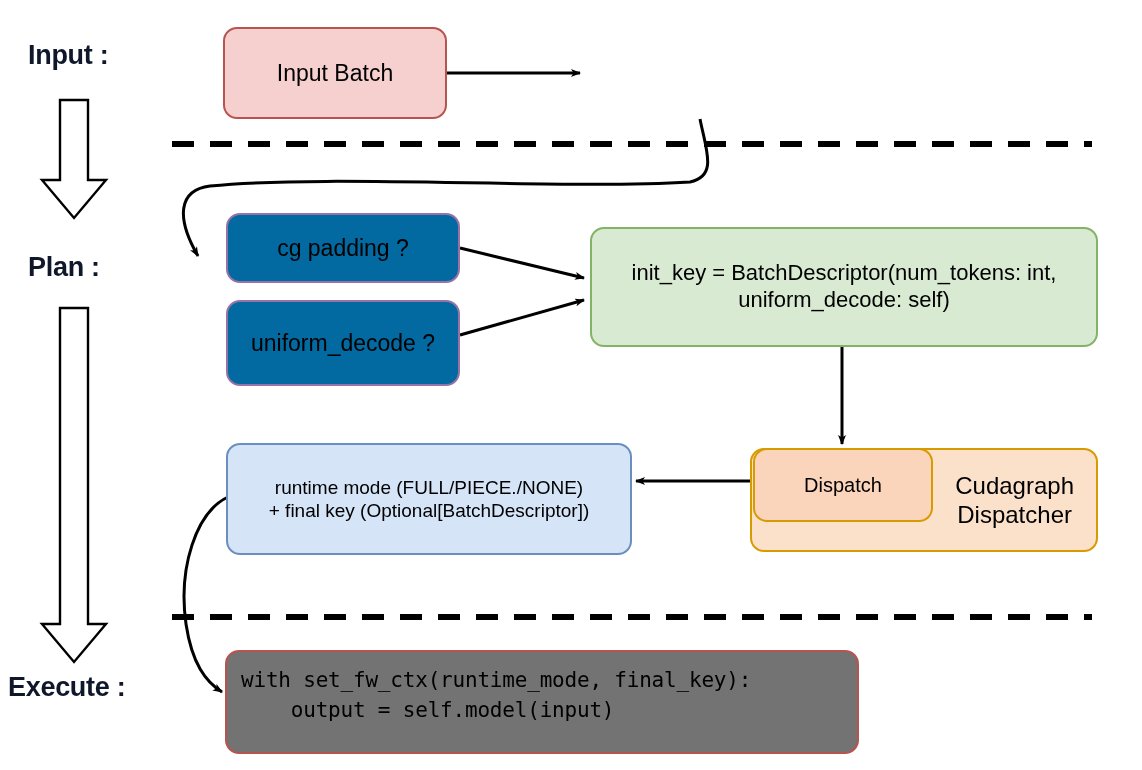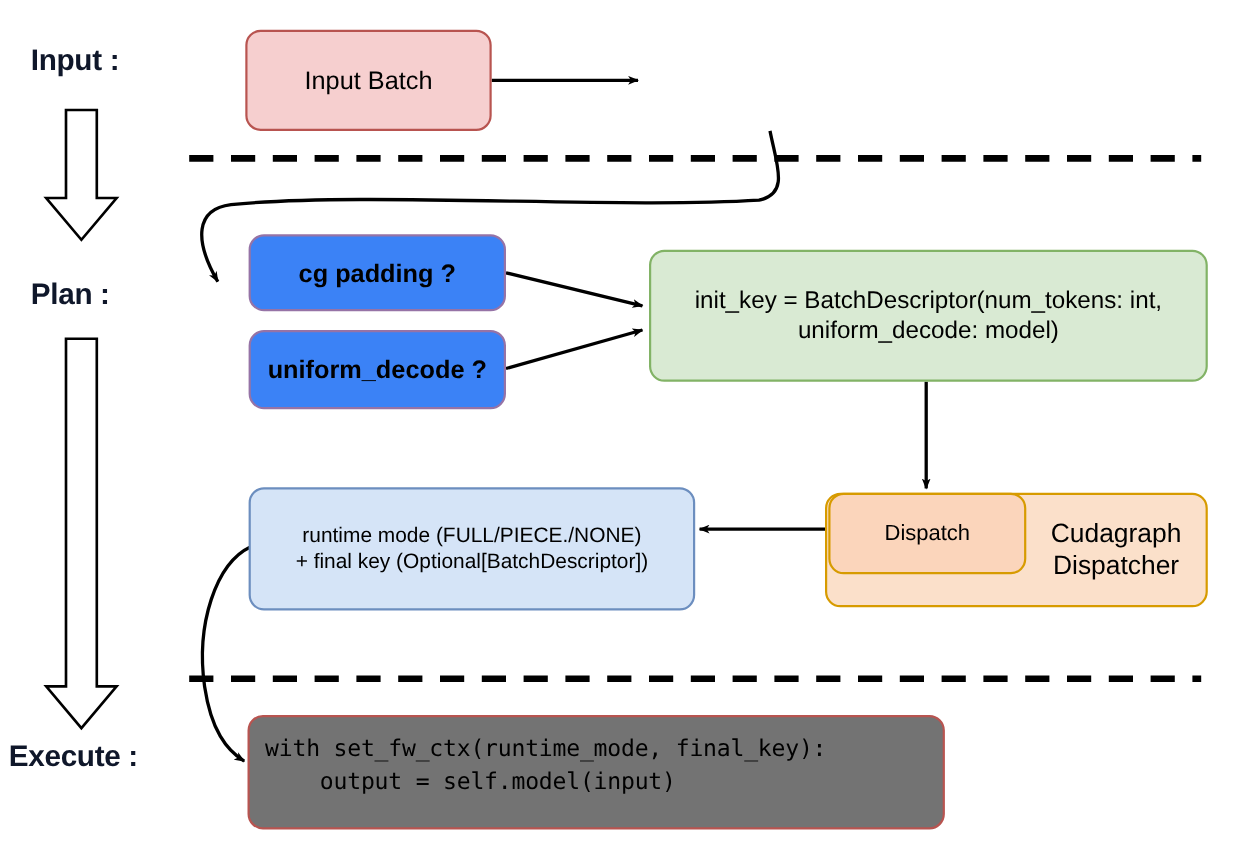--- a/index.html
+++ b/index.html
@@ -34,21 +34,21 @@
     align-items: center;
     justify-content: center;
     text-align: center;
     font-family: "Liberation Sans", sans-serif;
     color: #000000;
     line-height: 1.22;
     padding: 2px 8px;
   }
   .node.pink   { background: #f6cfcf; border: 2px solid #b85450; }
   .node.yellow { background: #fdf0c2; border: 2px solid #d6b656; }
-  .node.purple { background: #3b82f6; border: 2px solid #9673a6; font-weight: bold; }
+  .node.purple { background: #0369a1; border: 2px solid #9673a6; }
   .node.green  { background: #d9ead3; border: 2px solid #82b366; }
   .node.blue   { background: #d5e4f7; border: 2px solid #6c8ebf; }
   .node.orange-outer { background: #fbe0ca; border: 2px solid #d79b00; }
   .node.orange-inner { background: #fbd5bb; border: 2px solid #d79b00; }
   .node.code {
     background: #737373; border: 2px solid #b85450;
     font-family: "DejaVu Sans Mono", monospace;
     align-items: flex-start;
     justify-content: flex-start;
     padding: 14px 4px 0 14px;
@@ -100,24 +100,24 @@
 
   <div class="stage-label" style="left:28px; top:40px;">Input :</div>
   <div class="stage-label" style="left:28px; top:232px;margin-top:20px;">Plan :</div>
   <div class="stage-label" style="left:8px; top:672px;">Execute :</div>
 
   <div class="node pink" style="left:223px; top:27px; width:224px; height:92px; font-size:23px;">Input Batch</div>
 
 
   <div class="node purple" style="left:226px; top:213px; width:234px; height:70px; font-size:23px;">cg padding ?</div>
 
-  <div class="node purple" style="left:226px; top:300px; width:234px; height:72px; font-size:23px;">uniform_decode ?</div>
+  <div class="node purple" style="left:226px; top:300px; width:234px; height:86px; font-size:23px;">uniform_decode ?</div>
 
   <div class="node green" style="left:590px; top:227px; width:508px; height:120px; font-size:22px; white-space:pre-line;">init_key = BatchDescriptor(num_tokens: int,
-uniform_decode: model)</div>
+uniform_decode: self)</div>
 
   <div class="node orange-outer" style="left:750px; top:448px; width:348px; height:104px; font-size:24px; white-space:pre-line; justify-content:flex-end; padding-right:22px;">Cudagraph
 Dispatcher</div>
 
   <div class="node orange-inner" style="left:753px; top:448px; width:180px; height:74px; font-size:20px;">Dispatch</div>
 
   <div class="node blue" style="left:226px; top:443px; width:406px; height:112px; font-size:19px; white-space:pre-line;">runtime mode (FULL/PIECE./NONE)
 + final key (Optional[BatchDescriptor])</div>
 
   <div class="node code" style="left:225px; top:650px; width:634px; height:104px; font-size:21px;">with set_fw_ctx(runtime_mode, final_key):

